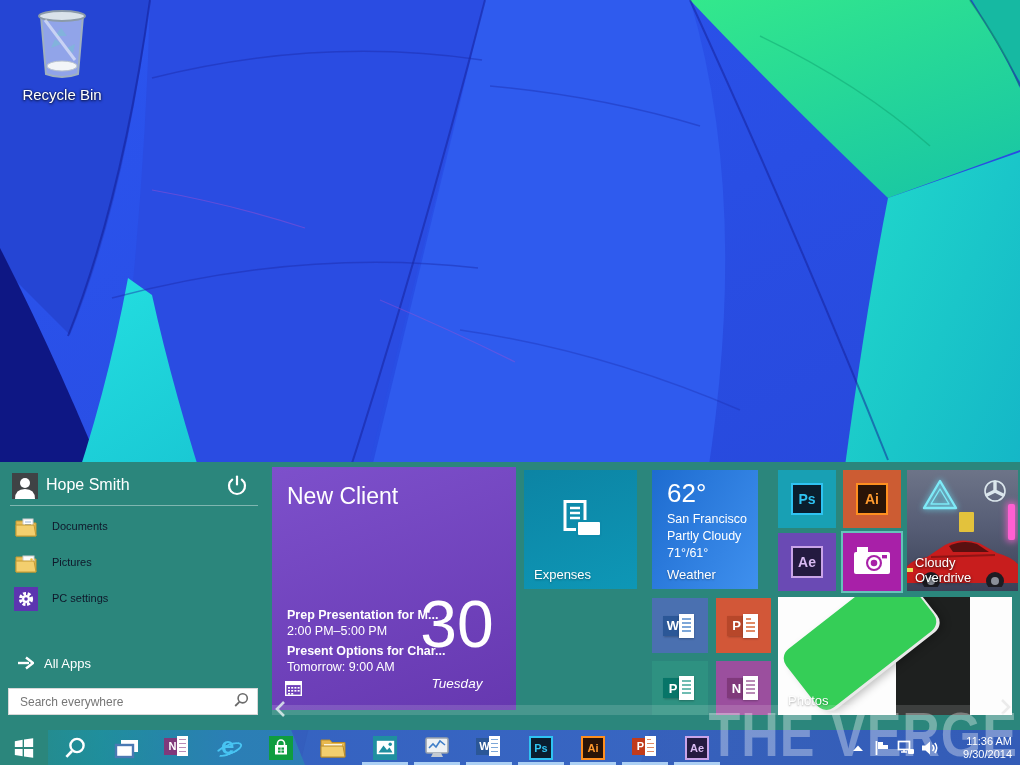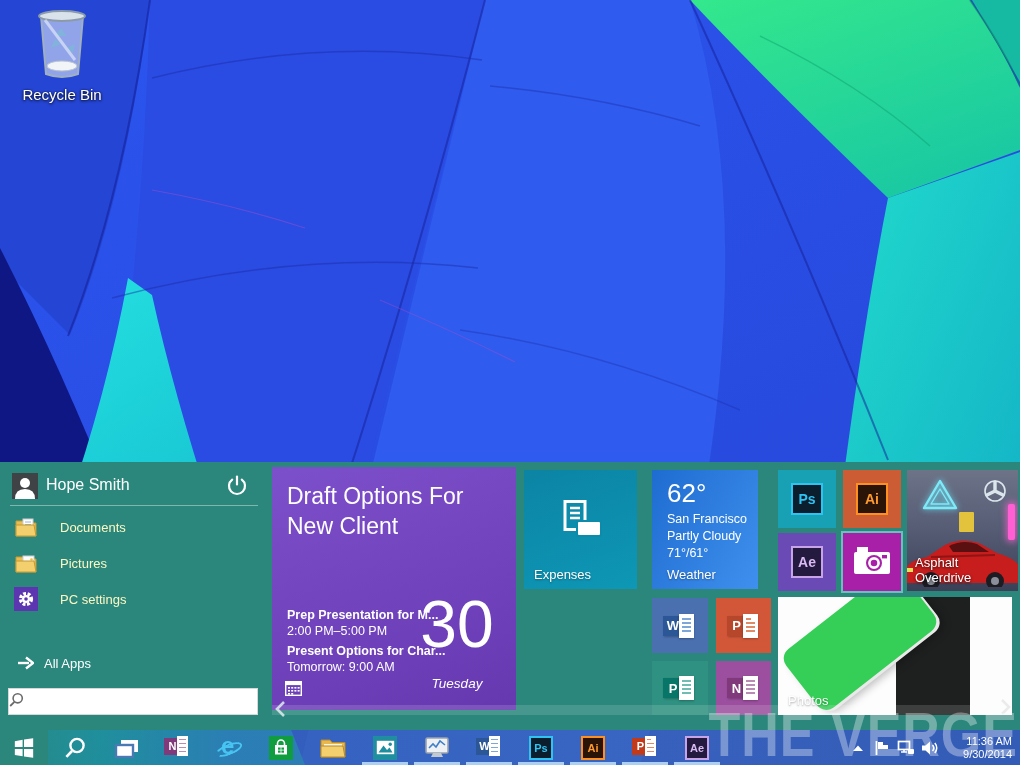--- a/index.html
+++ b/index.html
@@ -20,21 +20,21 @@
     background:#2b867c;z-index:2;}
   .left-panel{position:absolute;left:0;top:0;width:268px;height:268px;}
   .sm-header{position:absolute;left:12px;top:10px;width:244px;height:30px;}
   .avatar{position:absolute;left:0;top:1px;width:26px;height:26px;background:#3f4345;overflow:hidden;}
   .avatar svg{display:block;}
   .user-name{position:absolute;left:34px;top:4px;font-size:16px;color:#fff;}
   .power-btn{position:absolute;right:8px;top:3px;width:22px;height:22px;cursor:default;}
   .sm-sep{position:absolute;left:10px;top:43px;width:248px;border-top:1px solid rgba(255,255,255,.4);}
   .sm-item{position:absolute;left:0;width:268px;height:32px;}
   .sm-item .ico{position:absolute;left:14px;top:3px;width:24px;height:24px;}
-  .sm-item .lbl{position:absolute;left:60px;top:8px;font-size:13px;color:#fef9c3;}
+  .sm-item .lbl{position:absolute;left:52px;top:8px;font-size:11px;color:#0f172a;}
   .pcset-ico{background:#5c35b0;display:flex;align-items:center;justify-content:center;}
   .all-apps{position:absolute;left:0;top:190px;width:268px;height:26px;}
   .all-apps .arrow{position:absolute;left:17px;top:4px;}
   .all-apps .lbl{position:absolute;left:44px;top:4px;font-size:13px;font-weight:normal;color:#fff;}
   .search-box{position:absolute;left:8px;top:226px;width:250px;height:27px;background:#fff;
     border:1px solid #d8d8d8;display:flex;align-items:center;}
   .search-box input{flex:1;border:none;outline:none;margin-left:9px;font-size:12px;
     font-family:"Liberation Sans",sans-serif;color:#444;background:transparent;}
   .search-box input::placeholder{color:#767676;opacity:1;}
   .search-box .mag{margin-right:8px;}
@@ -264,32 +264,32 @@
         <span class="arrow">
           <svg width="17" height="14" viewBox="0 0 17 14">
             <line x1="1" y1="7" x2="12" y2="7" stroke="#fff" stroke-width="2.4"></line>
             <path d="M9,1.5 L16,7 L9,12.5" fill="none" stroke="#fff" stroke-width="2.4" stroke-linejoin="round"></path>
           </svg>
         </span>
         <span class="lbl">All Apps</span>
       </div>
 
       <div class="search-box">
+        <input type="text" placeholder="Search everywhere" style="">
         <span class="mag">
           <svg width="15" height="15" viewBox="0 0 15 15">
             <circle cx="8.7" cy="6.3" r="4.6" fill="none" stroke="#6b6b6b" stroke-width="1.6"></circle>
             <line x1="5.4" y1="9.8" x2="1.2" y2="14" stroke="#6b6b6b" stroke-width="1.8"></line>
           </svg>
         </span>
       </div>
     </div>
 
     <div class="tile tile-calendar">
       <div class="cal-title">
-        <div>Draft Options For</div>
         <div>New Client</div>
       </div>
       <div class="cal-ev" style="top:140px;">
         <div class="nm">Prep Presentation for M...</div>
         <div>2:00 PM–5:00 PM</div>
       </div>
       <div class="cal-ev" style="top:176px;">
         <div class="nm">Present Options for Char...</div>
         <div>Tomorrow: 9:00 AM</div>
       </div>
@@ -424,21 +424,21 @@
           <path d="M48,11 Q62,4 76,9 L88,17 L52,17 Z" fill="#5a1010"></path>
           <path d="M30,22 L94,20" stroke="#8f1414" stroke-width="2"></path>
           <circle cx="30" cy="46" r="9" fill="#1c1c22"></circle>
             <circle cx="30" cy="46" r="4" fill="#8a8f99"></circle>
           <circle cx="94" cy="46" r="9" fill="#1c1c22"></circle>
             <circle cx="94" cy="46" r="4" fill="#8a8f99"></circle>
           <rect x="2" y="33" width="10" height="4" fill="#e8e05a"></rect>
         </svg>
       </span>
       <div class="asphalt-label">
-        <div>Asphalt</div>
+        <div>Cloudy</div>
         <div>Overdrive</div>
       </div>
     </div>
 
     <div class="tile tile-photos">
       <div class="phone-dark"></div>
       <div class="phone-green">
         <span class="cam"></span>
       </div>
       <div class="tile-label">Photos</div>

